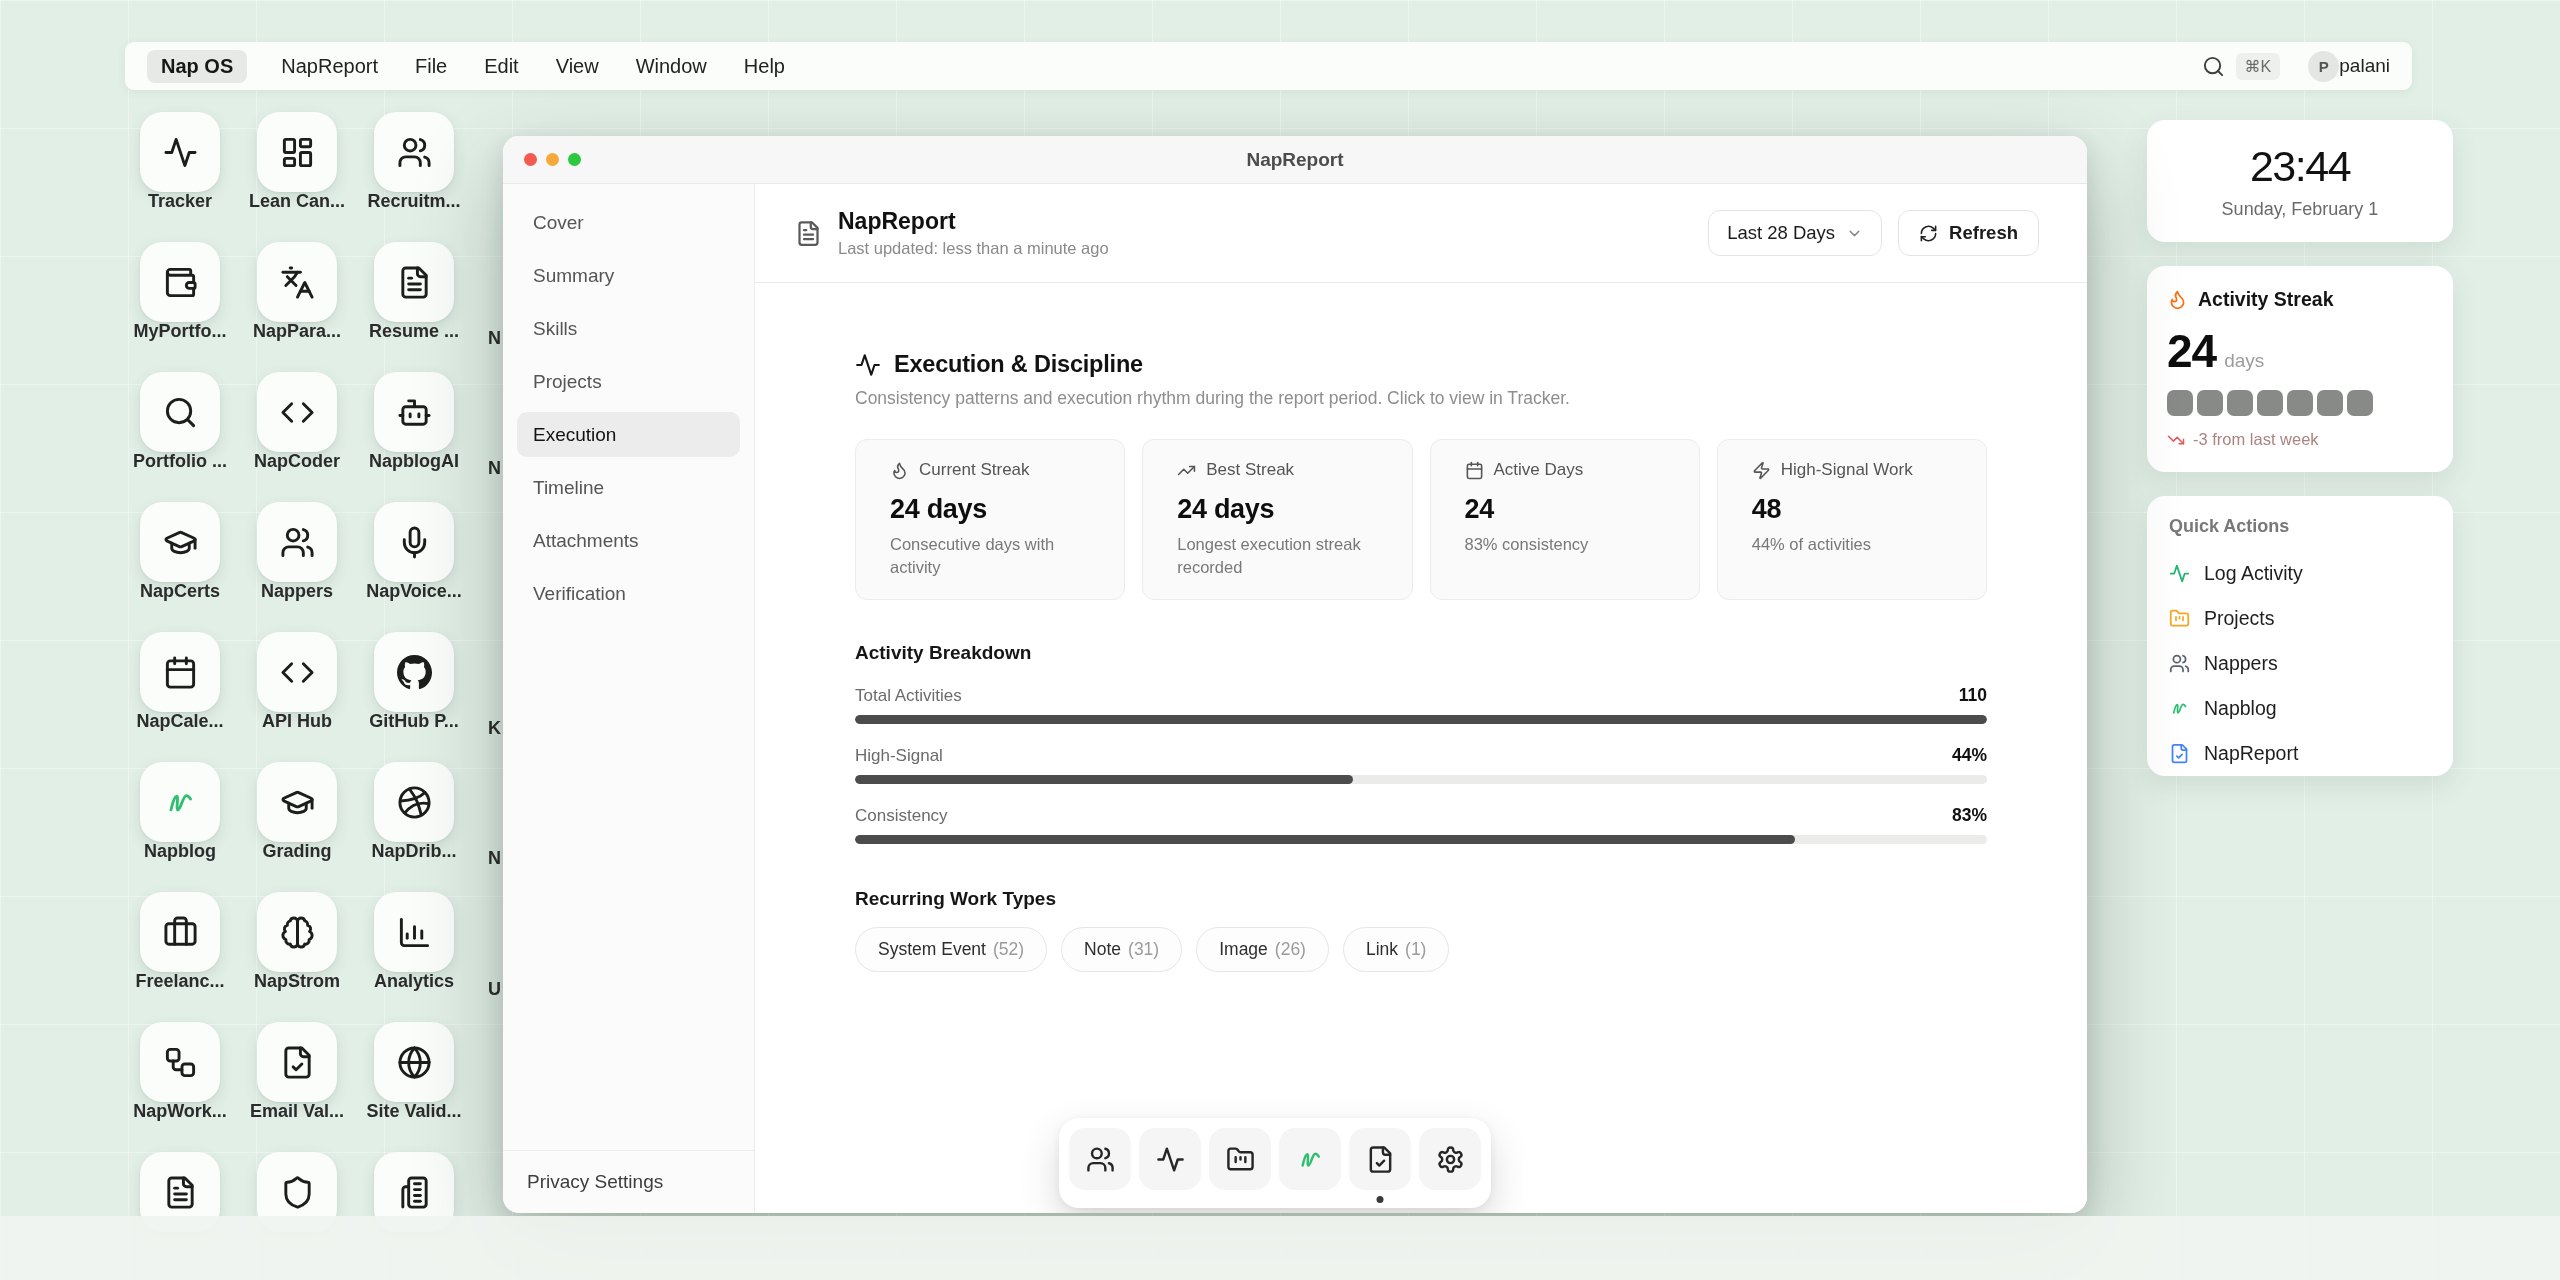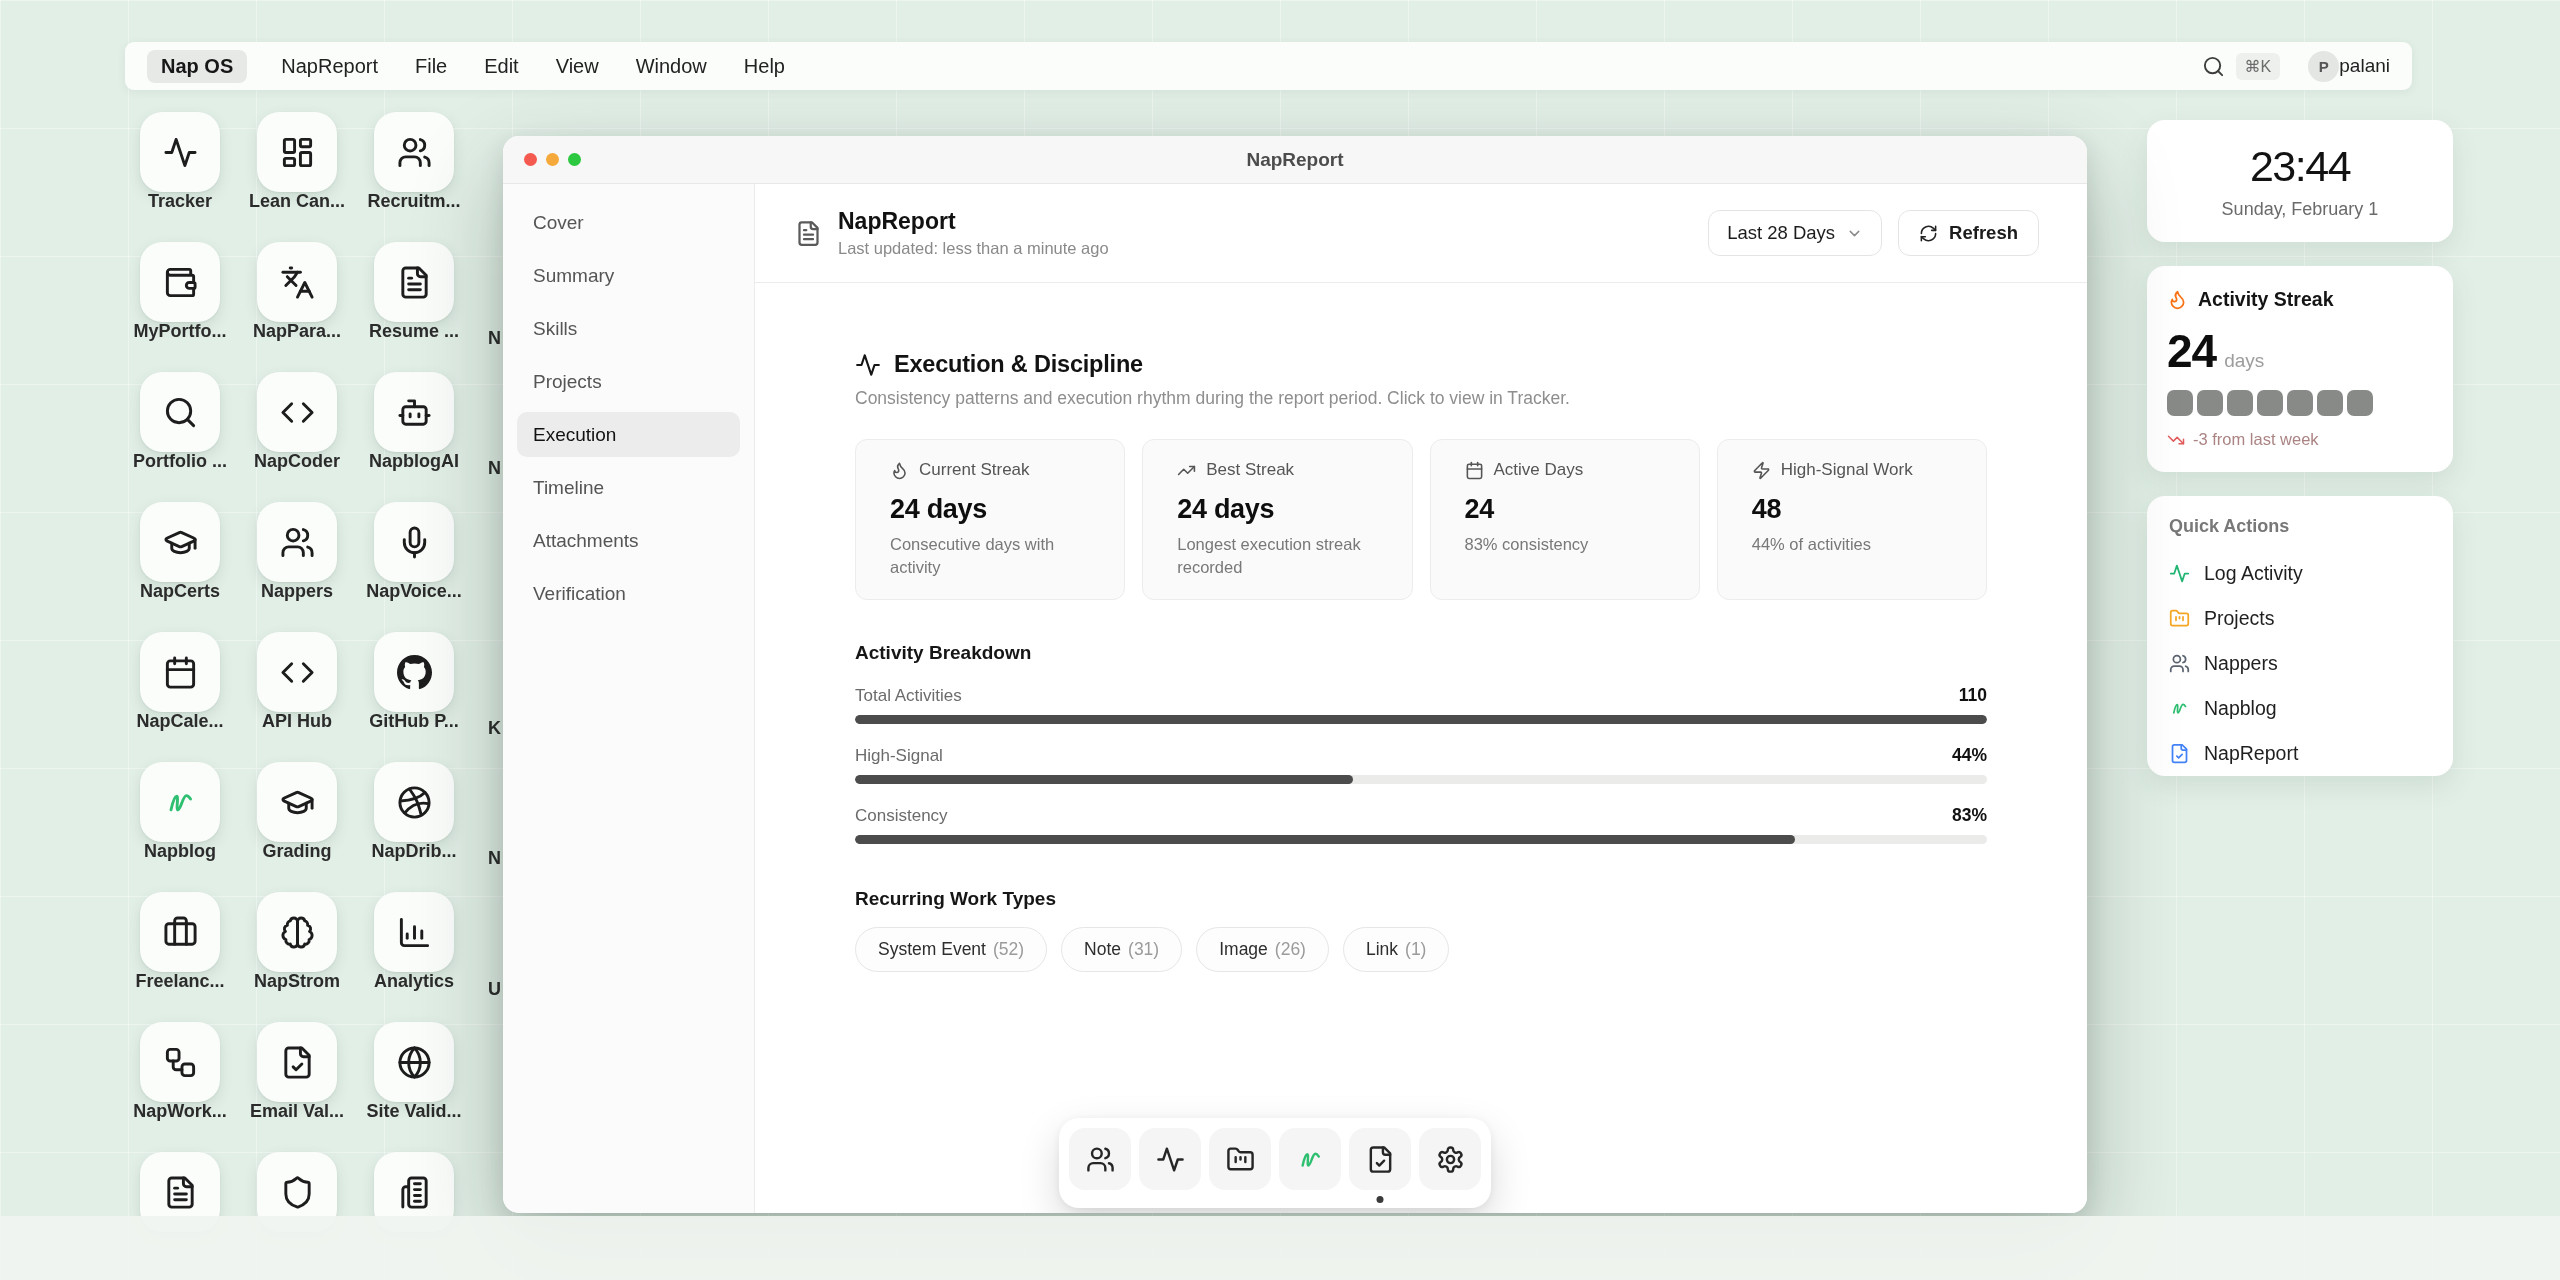--- a/index.html
+++ b/index.html
@@ -564,20 +564,21 @@
             <div class="side-item">Projects</div>
 
             <div class="side-item active">Execution</div>
 
             <div class="side-item">Timeline</div>
 
             <div class="side-item">Attachments</div>
 
             <div class="side-item">Verification</div>
           </div>
+        <div class="side-foot">Privacy Settings</div>
       </aside>
       <main class="wmain">
         <div class="wheader">
           <span class="icon doc-ic">
               <svg viewBox="0 0 24 24" fill="none" stroke="currentColor" stroke-width="2" stroke-linecap="round" stroke-linejoin="round">
                 <path d="M15 2H6a2 2 0 0 0-2 2v16a2 2 0 0 0 2 2h12a2 2 0 0 0 2-2V7Z"></path>
                 <path d="M14 2v4a2 2 0 0 0 2 2h4"></path>
                 <path d="M16 13H8"></path>
                 <path d="M16 17H8"></path>
                 <path d="M10 9H8"></path>

